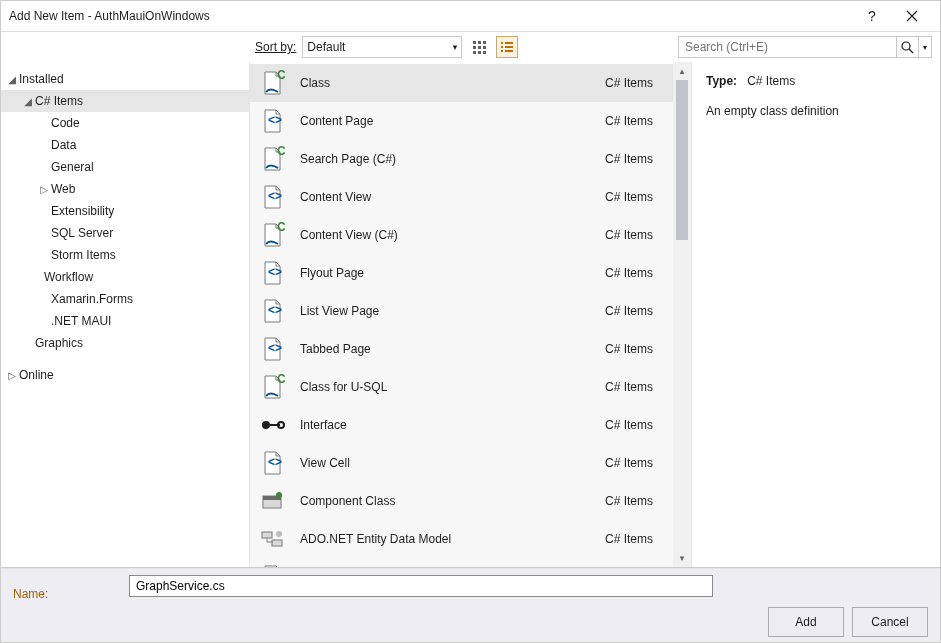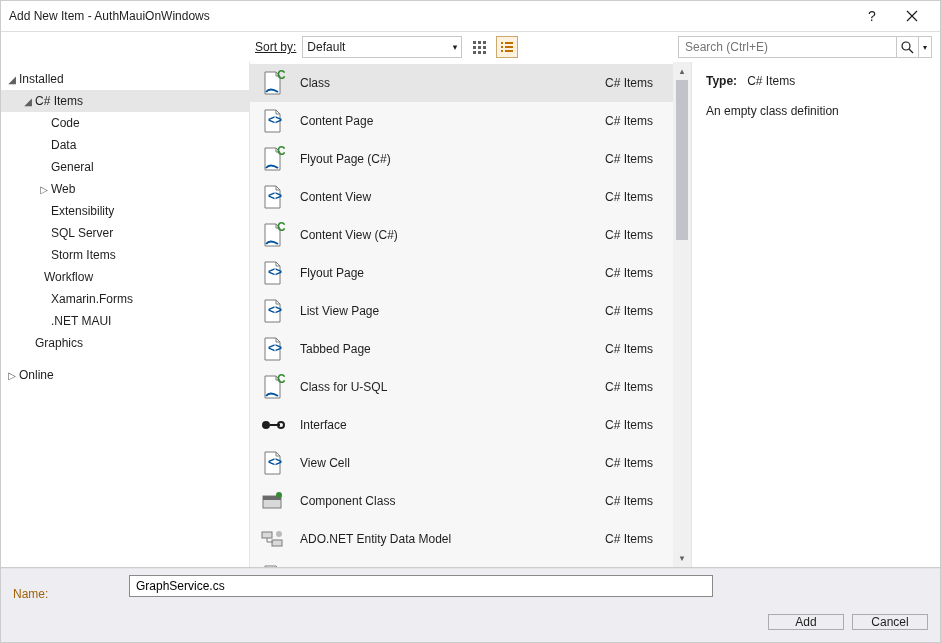--- a/index.html
+++ b/index.html
@@ -42,21 +42,21 @@
   .details { width: 248px; padding: 12px 14px; }
   .details-line1 { margin-bottom: 16px; }
   .details-type-label { font-weight: bold; }
   .details-desc { color: #1e1e1e; }
   .name-row { display: flex; align-items: center; height: 34px; padding: 0 12px; border-top: 1px solid #e5e5e5; background:#f5f5f5; }
   .dialog .name-row, .dialog .footer { background: #eeeef2; }
   .name-row { background:#eeeef2; }
   .name-label { width: 116px; color: #a16207; margin-top: 16px; }
   .name-input { width: 584px; height: 22px; border: 1px solid #8a8a8a; padding: 0 6px; font-size: 12px; outline: none; }
   .footer { display: flex; justify-content: flex-end; align-items: center; height: 40px; padding: 0 12px; gap: 8px; background:#eeeef2; }
-  .btn { min-width: 76px; height: 16px; border: 1px solid #acacac; background: #eeeef2; color: #1e1e1e; display: flex; align-items: center; justify-content: center; }
+  .btn { min-width: 76px; height: 30px; border: 1px solid #acacac; background: #eeeef2; color: #1e1e1e; display: flex; align-items: center; justify-content: center; }
   .bottom-area { background:#eeeef2; border-top:1px solid #ccc; }
 </style>
 </head>
 <body>
 
 <div class="dialog">
 
   <div class="titlebar">
     <div class="titlebar-text">Add New Item - AuthMauiOnWindows</div>
     <div class="titlebar-btn">?</div>
@@ -203,21 +203,21 @@
             </div>
             <div class="list-row">
               <div class="file-icon">
                 <svg width="26" height="26" viewBox="0 0 26 26">
                   <path d="M6 2 h11 l4 4 v18 h-15 z" fill="#fff" stroke="#7a7a7a"></path>
                   <path d="M17 2 v4 h4" fill="none" stroke="#7a7a7a"></path>
                   <text x="18" y="9" font-size="7" fill="#388a34" font-weight="bold">C#</text>
                   <path d="M7 22 q4 -5 12 0" stroke="#00539c" fill="none" stroke-width="2"></path>
                 </svg>
               </div>
-              <div class="list-name">Flyout Page (C#)</div>
+              <div class="list-name">Search Page (C#)</div>
               <div class="list-cat">C# Items</div>
             </div>
             <div class="list-row">
               <div class="file-icon">
                 <svg width="26" height="26" viewBox="0 0 26 26">
                   <path d="M6 2 h11 l4 4 v18 h-15 z" fill="#fff" stroke="#7a7a7a"></path>
                   <path d="M17 2 v4 h4" fill="none" stroke="#7a7a7a"></path>
                   <text x="9" y="16" font-size="8" fill="#00539c" font-weight="bold">&lt;&gt;</text>
                 </svg>
               </div>

